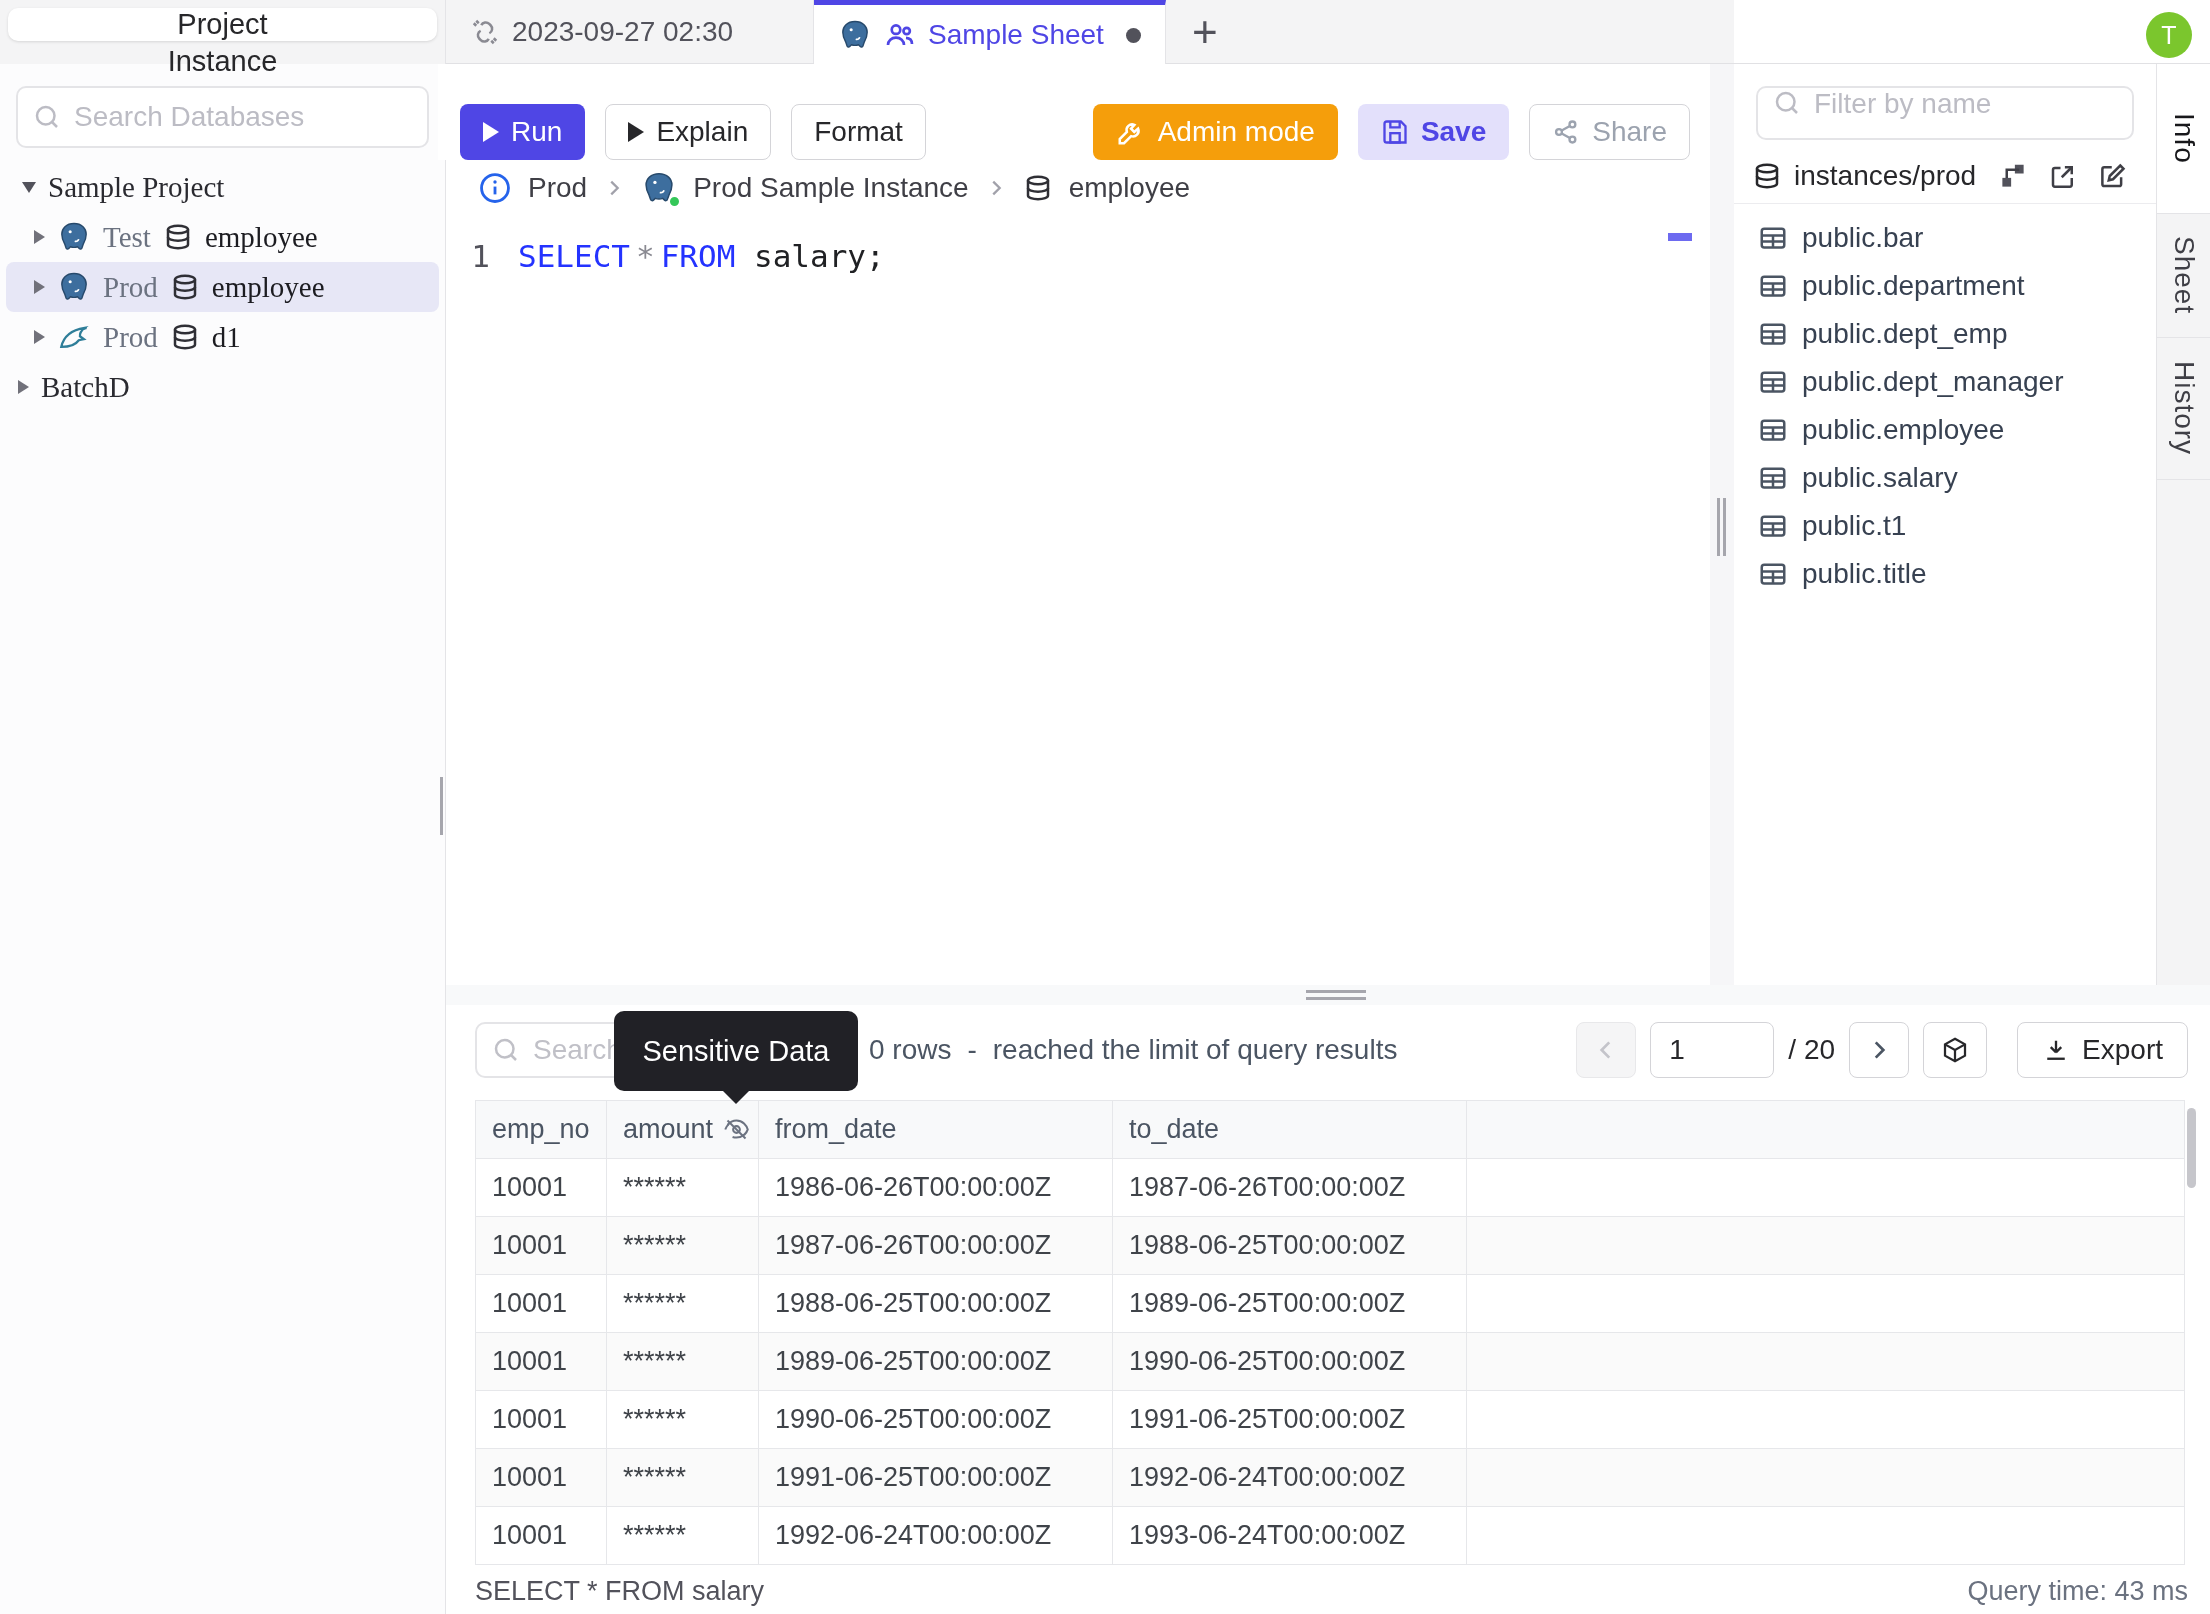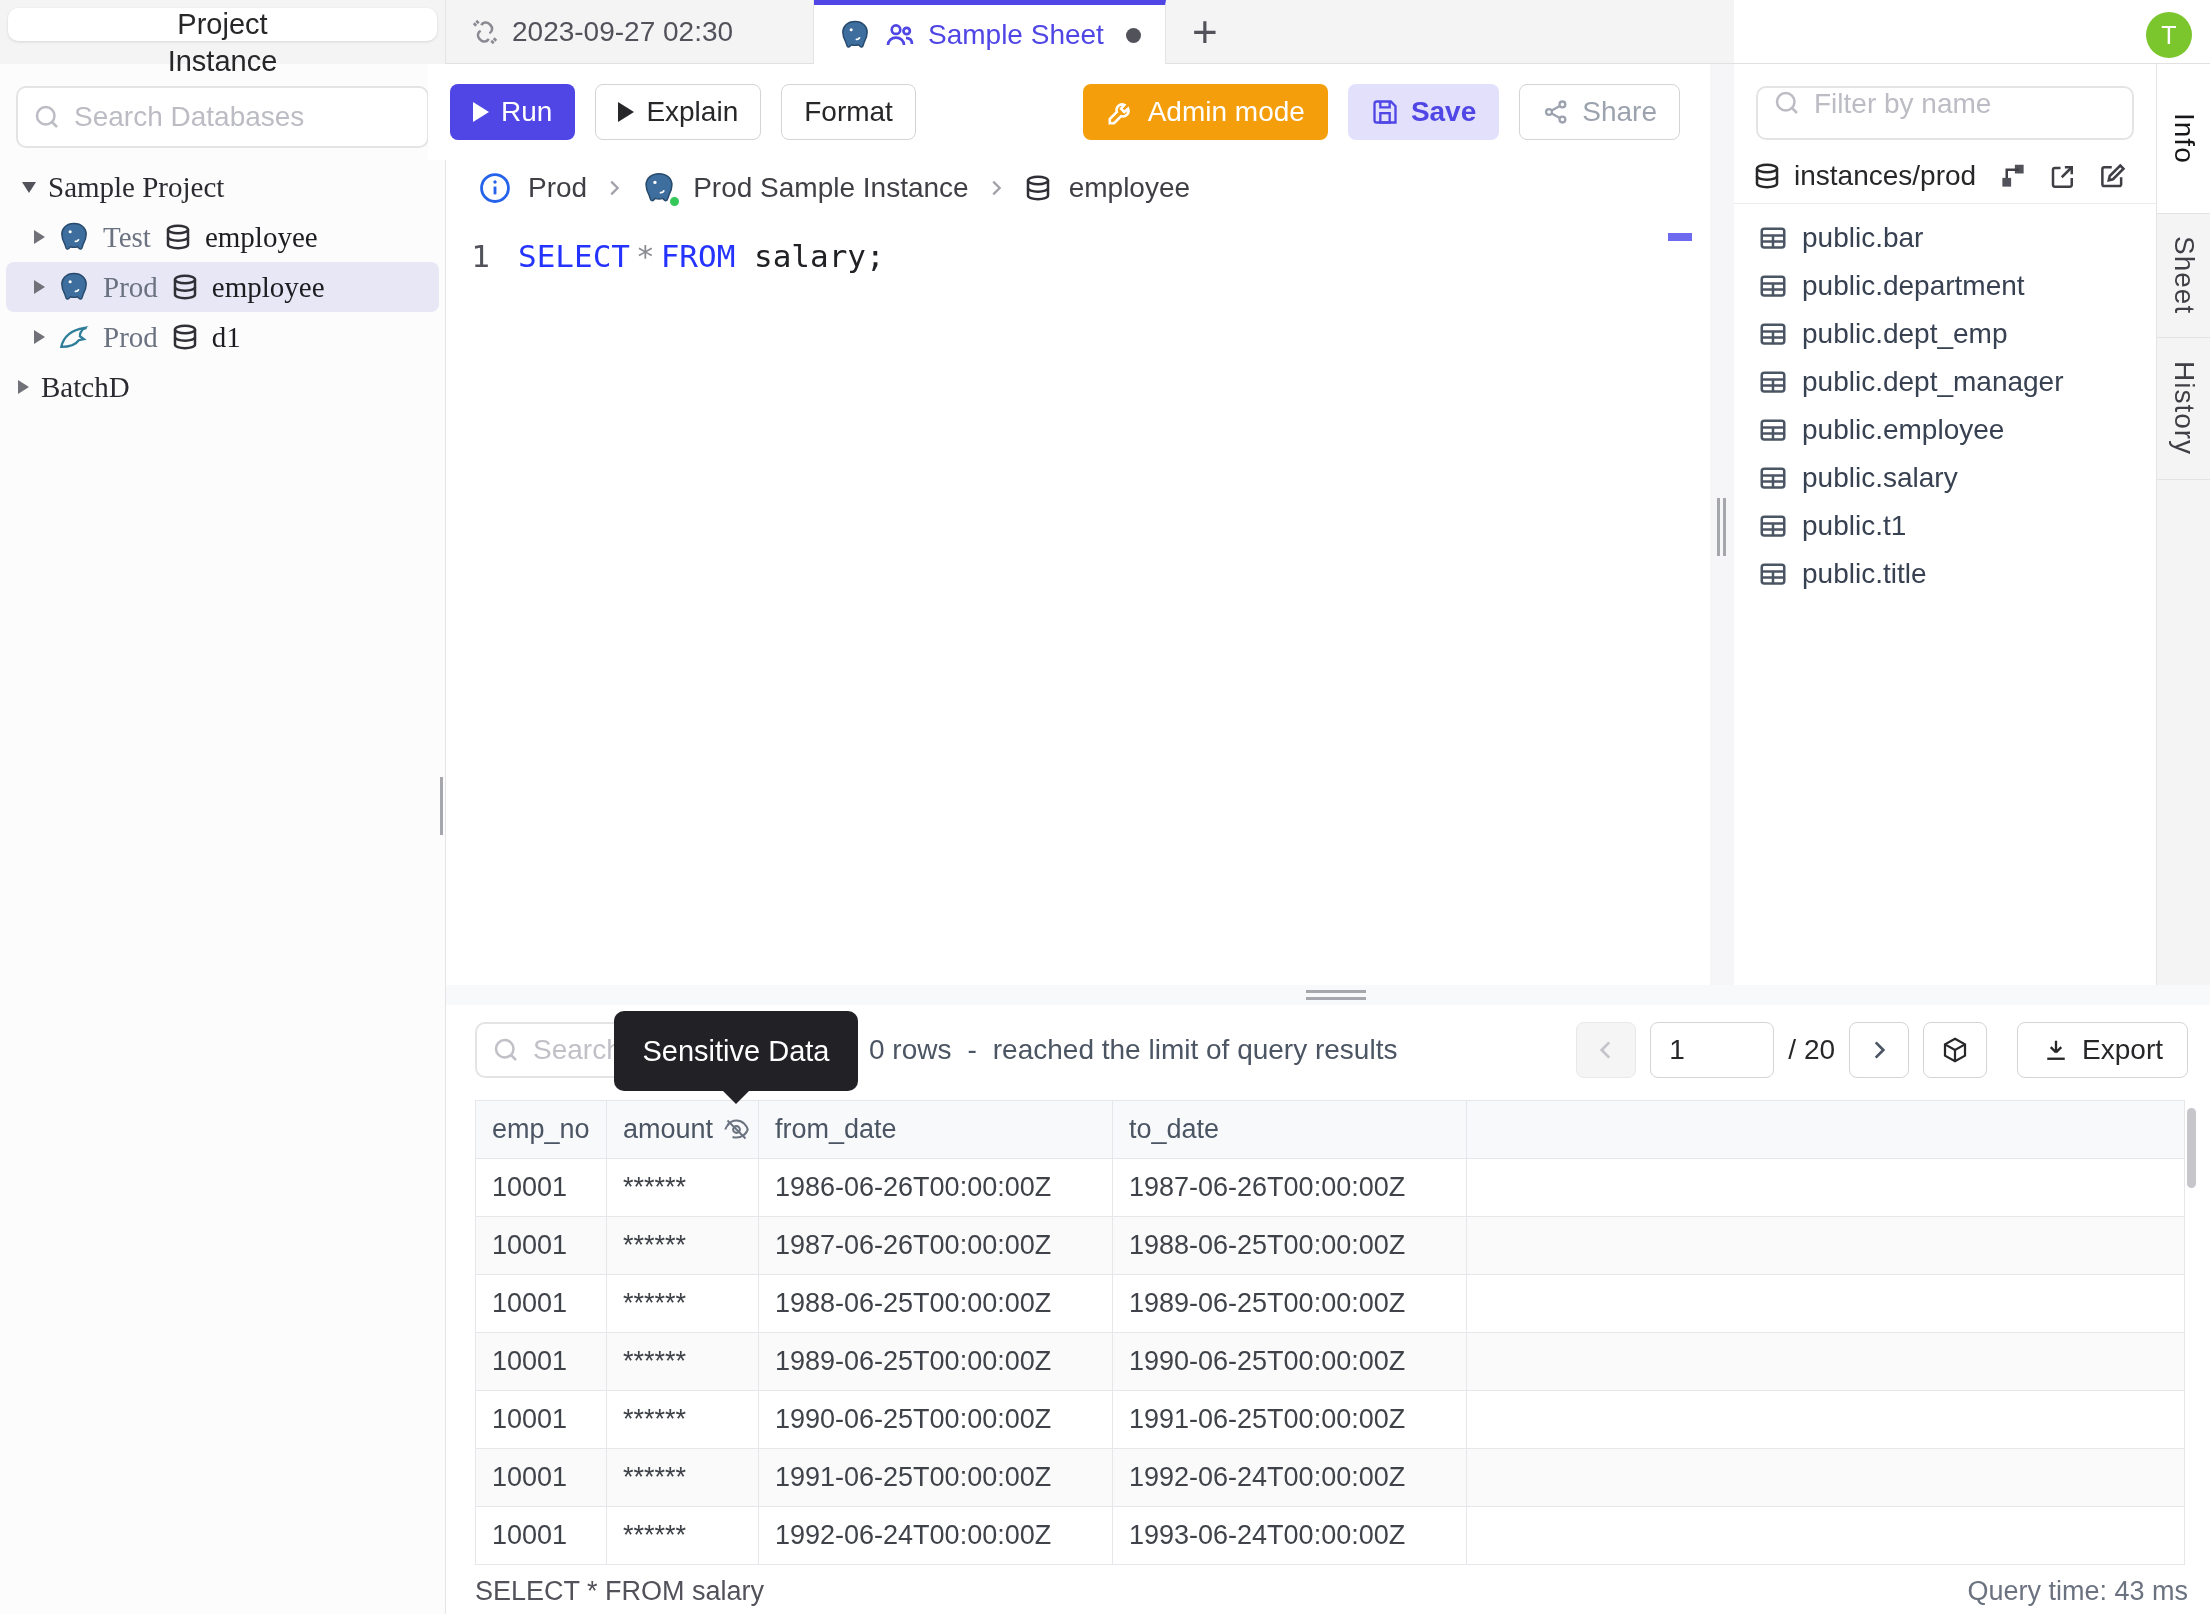--- a/index.html
+++ b/index.html
@@ -30,21 +30,21 @@
   .topbar-main { position:absolute; left:446px; top:0; width:1288px; height:64px; background:#f4f4f5; border-bottom:1px solid #e1e1e4; display:flex; align-items:stretch;text-align:center; }
   .sheet-tab { display:flex; align-items:center; gap:12px; padding:0 24px; font-size:28px; color:#52525b; border-right:1px solid #e4e4e7; cursor:pointer; }
   .sheet-tab.t1 { width:368px; }
   .sheet-tab.active { background:#fff; color:#4f46e5; border-top:5px solid #4f46e5; height:65px; font-weight:500; }
   .dirty-dot { width:15px; height:15px; border-radius:50%; background:#52525b; margin-left:10px; }
   .newtab { align-self:center; margin-left:26px; font-size:44px; color:#52525b; line-height:1; cursor:pointer; }
   .topbar-right { position:absolute; left:1734px; top:0; width:476px; height:64px; background:#fff; border-bottom:1px solid #e1e1e4; }
   .avatar { position:absolute; right:18px; top:12px; width:46px; height:46px; border-radius:50%; background:#7bc62d; color:#fff; font-size:25px; display:flex; align-items:center; justify-content:center; cursor:pointer; }
 
   
-  .toolbar { position:absolute; left:428px; top:64px; width:1264px; height:96px; background:#fff; display:flex; align-items:center; padding:0 12px 0 22px; gap:20px; }
+  .toolbar { position:absolute; left:438px; top:64px; width:1264px; height:96px; background:#fff; display:flex; align-items:flex-end; padding:0 12px 0 22px; gap:20px; }
   .btn { height:56px; display:flex; align-items:center; gap:12px; padding:0 22px; border-radius:8px; font-size:28px; border:1px solid transparent; cursor:pointer; background:#fff; font-family:inherit; color:#27272a; }
   .btn.outline { border-color:#d4d4d8; }
   .btn.primary { background:#4f46e5; color:#fff; }
   .btn.admin { background:#f59e0b; color:#fff; }
   .btn.save { background:#e3e0fb; color:#4f46e5;font-weight:bold; }
   .btn.share { border-color:#d4d4d8; color:#9ca3af; }
   .play-w { width:0; height:0; border-left:16px solid #fff; border-top:10px solid transparent; border-bottom:10px solid transparent; }
   .play-d { width:0; height:0; border-left:16px solid #27272a; border-top:10px solid transparent; border-bottom:10px solid transparent; }
   .spacer { margin-left:auto; }
 

